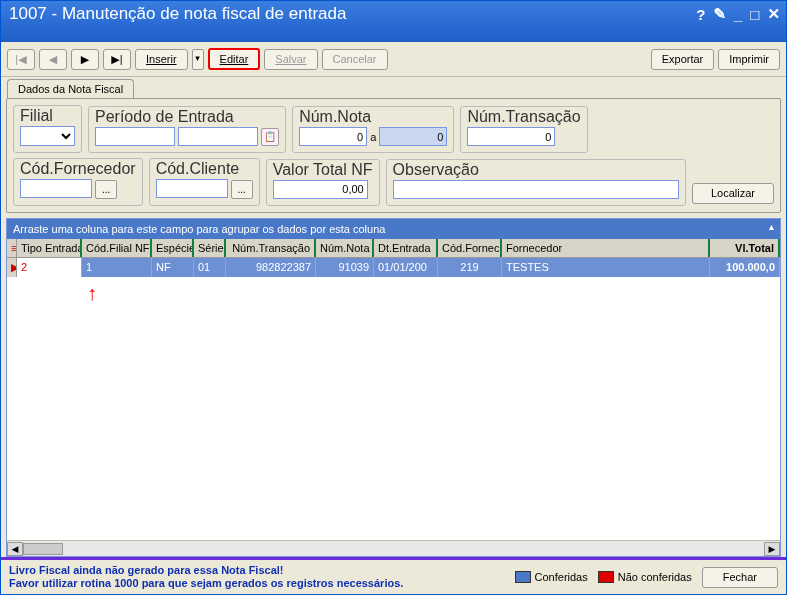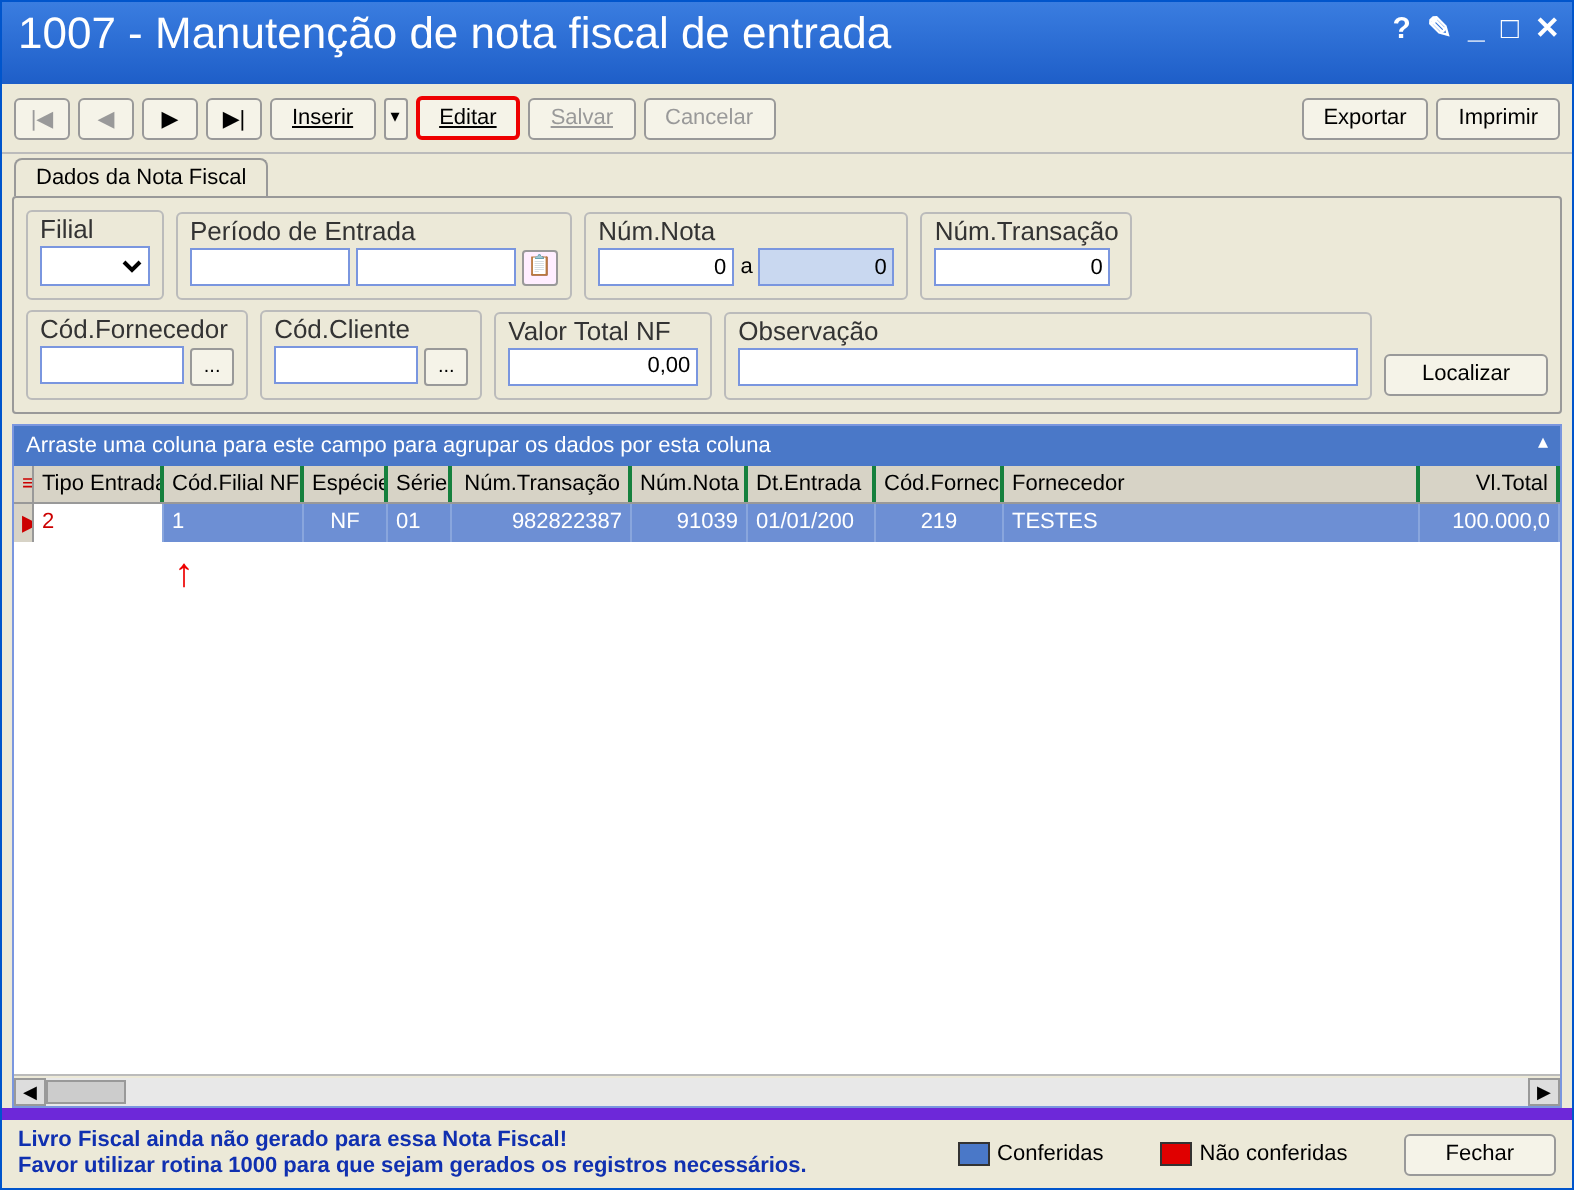--- a/index.html
+++ b/index.html
@@ -1,60 +1,60 @@
 <!DOCTYPE html>
 <html><head>
 <meta charset="utf-8">
 <style>
 * { box-sizing: border-box; margin: 0; padding: 0; }
 body { font-family: Tahoma, sans-serif; font-size: 11px; background: #fff; width: 787px; height: 595px; overflow: hidden; }
 .window { width: 787px; height: 595px; border: 1px solid #0055cc; background: #ece9d8; display: flex; flex-direction: column; }
 .titlebar-wrap { background: linear-gradient(#3a7de0, #1e5ec8); color: #fff; padding: 3px 8px 3px 8px; position: relative; height: 41px; }
-.titlebar-wrap .title { font-size: 22px; display: block; }
+.titlebar-wrap .title { font-size: 17px; display: block; }
 .titlebar-wrap .subtitle { font-size: 11px; font-weight: bold; display: block; margin-top: 1px; }
 .win-controls { position: absolute; right: 6px; top: 4px; display: flex; gap: 8px; font-size: 15px; align-items: center; }
 .win-controls span { cursor: pointer; color: #fff; font-weight: bold; }
 .toolbar { background: #ece9d8; padding: 6px; display: flex; gap: 4px; align-items: center; border-bottom: 1px solid #bbb; }
 .btn { background: #f5f3e8; border: 1px solid #999; border-radius: 3px; padding: 3px 10px; font-size: 11px; cursor: pointer; min-height: 21px; display: inline-flex; align-items: center; justify-content: center; }
 .btn.disabled { color: #999; }
 .btn.icon { min-width: 28px; padding: 3px 6px; }
 .btn.red-border { border: 2px solid #e00; }
 .dropdown-caret { width:12px; border:1px solid #999; background:#f5f3e8; border-radius:2px; font-size:9px; text-align:center; height:21px; line-height:17px; cursor:pointer;}
 .toolbar .spacer { flex: 1; }
 .tabs { display: flex; padding: 0 6px; margin-top: 2px; }
 .tab { background: #ece9d8; border: 1px solid #999; border-bottom: none; border-radius: 4px 4px 0 0; padding: 3px 10px; font-size: 11px; margin-right: 2px; cursor: pointer; }
 .tab.active { background: #f5f2e7; position: relative; top: 1px; }
 .panel { background: #ece9d8; border: 1px solid #999; margin: 0 5px; padding: 6px; border-radius: 2px; }
 .group { border: 1px solid #bbb; border-radius: 3px; padding: 2px 6px 6px 6px; position: relative; background: #ece9d8; }
-.group-label { font-size: 13px; color: #333; position: relative; top: -1px; }
+.group-label { font-size: 16px; color: #333; position: relative; top: -1px; }
 .row1 { display: flex; gap: 6px; align-items: flex-end; }
 input[type=text], select { border: 1px solid #7a96df; background: #fff; font-size: 11px; height: 19px; padding: 1px 3px; }
 select { height: 20px; }
 .num { text-align: right; }
 .filters2 { display: flex; gap: 6px; margin-top: 5px; align-items: flex-end; }
 .small-btn { border: 1px solid #999; background: #f5f3e8; width: 22px; height: 19px; font-size: 10px; cursor: pointer; border-radius: 2px; }
 .localizar { margin-left: auto; }
 .grid-wrap { margin: 5px 5px 0 5px; border: 1px solid #7a96df; background: #fff; flex: 1; display: flex; flex-direction: column; min-height: 0; }
 .group-bar { background: #4a78c8; color: #fff; font-size: 11px; padding: 4px 6px; position: relative; }
 .group-bar .up { position: absolute; right: 6px; top: 2px; font-size: 10px; cursor: pointer; }
 .grid-head { display: flex; background: #d7d3c6; border-bottom: 1px solid #999; font-size: 11px; }
 .grid-head div { border-right: 2px solid #15803d; padding: 3px 4px; white-space: nowrap; overflow: hidden; }
 .grid-body { flex: 1; overflow: auto; position: relative; background: #fff; }
 .grid-row { display: flex; font-size: 11px; background: #6d8fd4; color: #fff; }
 .grid-row div { border-right: 1px solid #89a6dd; padding: 3px 4px; white-space: nowrap; overflow: hidden; }
 .row-ind { width: 10px; background: #d7d3c6; color: #c00; text-align: center; border-right:1px solid #999 !important; }
-.col-tipo { width: 65px; } .col-filial { width: 70px; } .col-esp { width: 42px; text-align: center; } .col-serie { width: 32px; }
+.col-tipo { width: 65px; } .col-filial { width: 70px; } .col-esp { width: 42px; } .col-serie { width: 32px; }
 .col-trans { width: 90px; text-align:right; } .col-nota { width: 58px; text-align:right; } .col-dt { width: 64px; }
-.col-fornec { width: 64px; text-align:center; } .col-forn-nome { flex:1; min-width: 150px; } .col-vl { width: 70px; text-align:right; }
+.col-fornec { width: 64px; text-align:center; } .col-forn-nome { flex:1; min-width: 150px; } .col-vl { width: 70px; text-align:right;font-weight:bold; }
 .arrow-annot { position: absolute; color: #e00; font-size: 20px; font-weight: bold; left: 80px; top: 24px; }
 .hscroll { height: 16px; background: #ece9d8; border-top: 1px solid #bbb; display: flex; align-items:center; }
 .hscroll .arr { width:16px; height:14px; border:1px solid #999; background:#ddd; font-size:9px; text-align:center; line-height:12px; cursor:pointer; }
 .hscroll .track { flex:1; background:#e8e8e8; height:14px; position:relative; }
 .hscroll .thumb { position:absolute; left:0; width:40px; height:12px; top:1px; background:#ccc; border:1px solid #999; }
-.footer { background: #ece9d8; padding: 4px 8px; display: flex; align-items: center; gap: 28px; border-top: 6px solid #6d28d9; }
+.footer { background: #ece9d8; padding: 4px 8px; display: flex; align-items: center; gap: 10px; border-top: 3px solid #6d28d9; }
 .footer-msg { color: #1030b0; font-weight: bold; font-size: 11px; line-height: 13px; }
 .legend { display: flex; align-items: center; gap: 4px; font-size: 11px; }
 .swatch { width: 16px; height: 12px; border: 1px solid #333; }
 .cal-icon { display:inline-block; width:18px; height:18px; border:1px solid #999; background:#fef; font-size:10px; text-align:center; line-height:16px; cursor:pointer; border-radius:2px;}
 </style>
 </head>
 <body>
 
 <div class="window">
 

